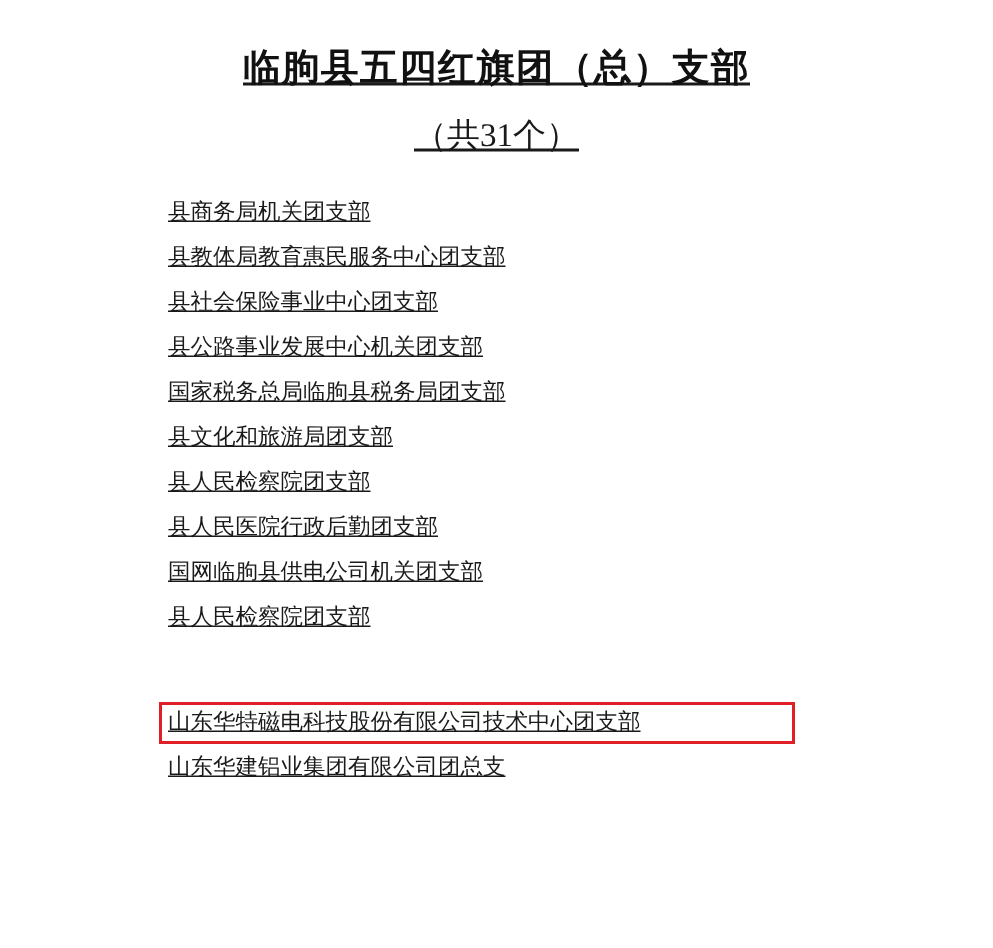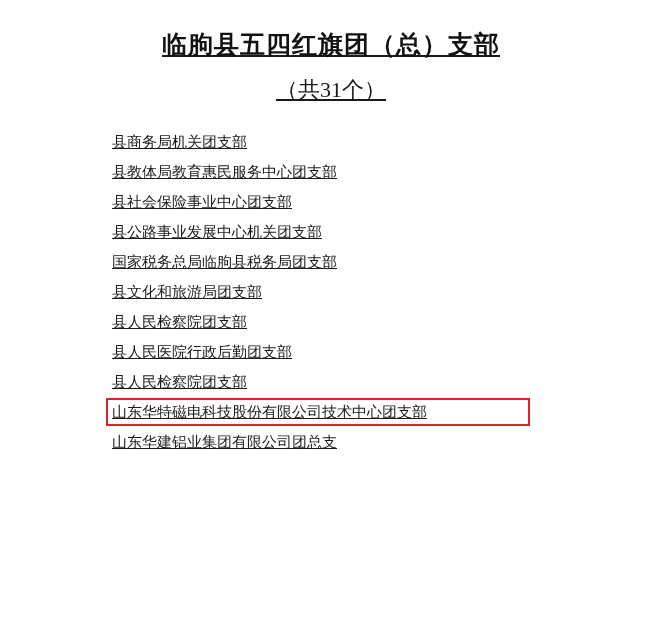--- a/index.html
+++ b/index.html
@@ -49,20 +49,21 @@
   .list-item {
     font-family: "Liberation Serif", serif;
     font-size: 15px;
     line-height: 30px;
     color: #1a1a1a;
     padding-left: 112px;
     white-space: nowrap;
   }
   .list-item.highlighted {
     position: relative;
+    margin-top: 40px;
   }
   .list-item.highlighted .hl-box {
     position: absolute;
     left: 106px;
     right: 132px;
     top: 1px;
     bottom: 1px;
     border: 2px solid #e11f26;
     box-sizing: border-box;
     pointer-events: none;
@@ -83,20 +84,21 @@
 
   <ul class="list">
     <li class="list-item"><span class="item-text">县商务局机关团支部</span></li>
     <li class="list-item"><span class="item-text">县教体局教育惠民服务中心团支部</span></li>
     <li class="list-item"><span class="item-text">县社会保险事业中心团支部</span></li>
     <li class="list-item"><span class="item-text">县公路事业发展中心机关团支部</span></li>
     <li class="list-item"><span class="item-text">国家税务总局临朐县税务局团支部</span></li>
     <li class="list-item"><span class="item-text">县文化和旅游局团支部</span></li>
     <li class="list-item"><span class="item-text">县人民检察院团支部</span></li>
     <li class="list-item"><span class="item-text">县人民医院行政后勤团支部</span></li>
+    <li class="list-item"><span class="item-text">国网临朐县供电公司机关团支部</span></li>
     <li class="list-item"><span class="item-text">县人民检察院团支部</span></li>
     <li class="list-item highlighted">
       <span class="hl-box"></span>
       <span class="item-text">山东华特磁电科技股份有限公司技术中心团支部</span>
     </li>
     <li class="list-item"><span class="item-text">山东华建铝业集团有限公司团总支</span></li>
   </ul>
 
 </div>
 

